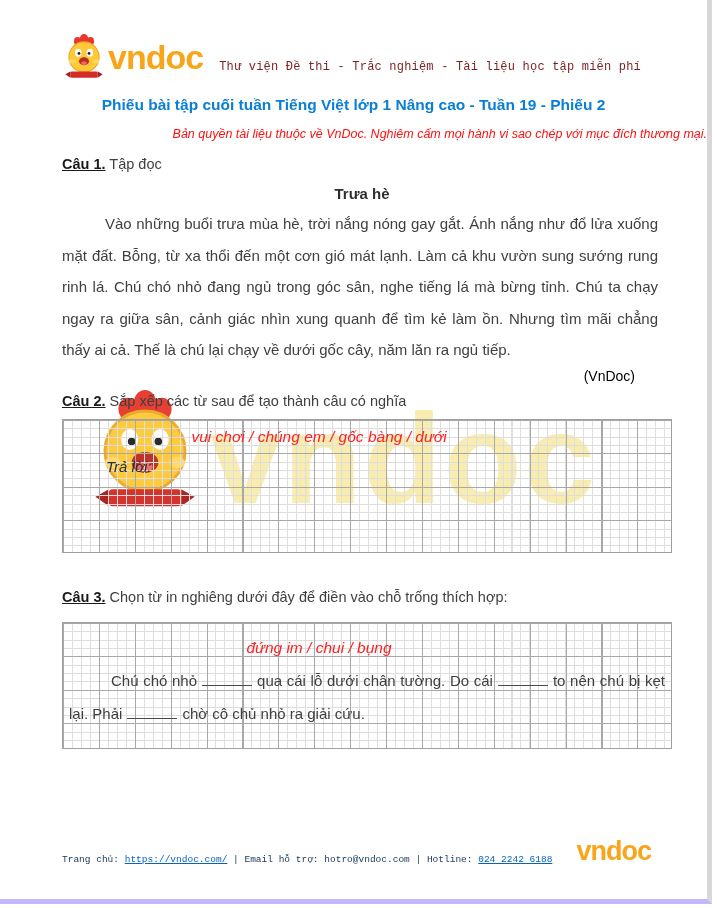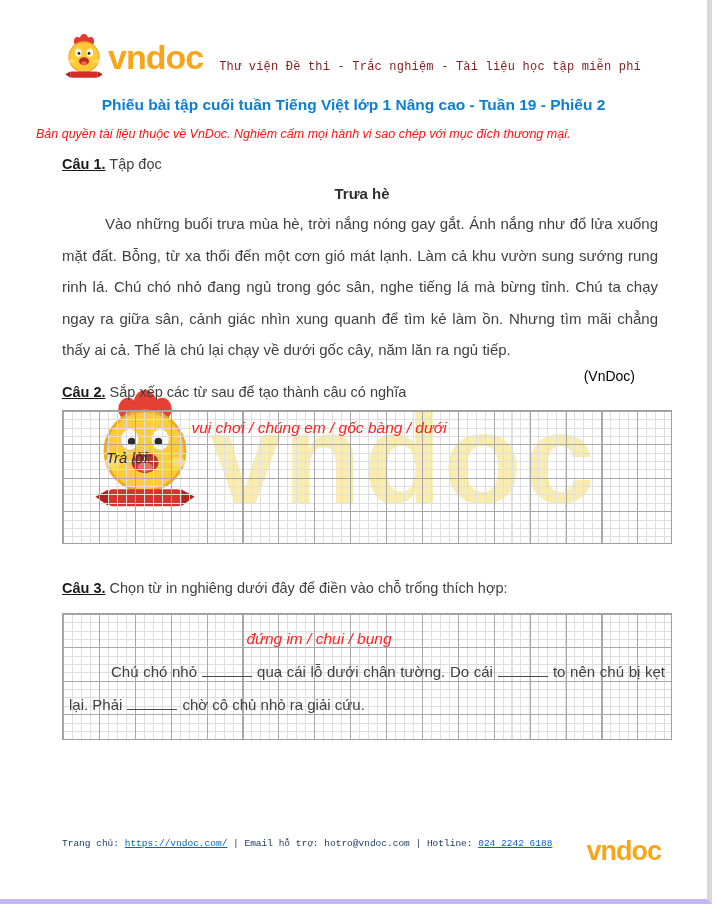--- a/index.html
+++ b/index.html
@@ -47,39 +47,39 @@
     font-size:12px; letter-spacing:.2px; color:#7f1d1d;
     padding-bottom:6px; white-space:nowrap;
   }
 
   
   .doc-title{
     margin-top:16px; text-align:center;
     color:#0b7fd4; font-weight:bold; font-size:15.5px;
   }
   .copyright{
-    margin-top:13px; text-align:left;
+    margin-top:13px; text-align:right;
     color:#ff1111; font-style:italic; font-size:12.5px;margin-left:36px;
   }
 
   .content{ margin:0 45px 0 62px; }
 
   .q-line{ font-size:14.5px; color:#3f3f3f; }
   .qlabel{ font-weight:bold; text-decoration:underline; color:#1a1a1a; }
   .cau1-line{ margin-top:15px; }
   .reading-title{ margin-top:13px; text-align:center; font-weight:bold; font-size:15px; color:#2e2e2e; }
 
   .paragraph{
     margin-top:6px; width:596px;
     font-size:15px; line-height:31.5px;
     text-align:justify; text-indent:43px;
   }
   .attribution{ margin-top:2px; text-align:right; padding-right:27px; font-size:14px; color:#000000; }
 
-  .cau2-line{ }
+  .cau2-line{ margin-top:9px; }
   .cau3-line{ margin-top:36px; }
 
   
   .grid-paper{
     margin-top:10px; width:610px;
     border:1px solid #9f9f9f;
     background-color:transparent;
     background-image:
       repeating-linear-gradient(to right,  #a8a8a8 0 1px, transparent 1px 35.9px),
       repeating-linear-gradient(to bottom, #a8a8a8 0 1px, transparent 1px 33.4px),
@@ -107,22 +107,22 @@
     text-align:justify; text-indent:42px; color:#3f3f3f;
   }
   .blank{
     display:inline-block; width:50px; height:14px;
     border-bottom:1.5px solid #4a4a4a;
     margin:0 5px; vertical-align:baseline;
   }
 
   
   .footer{
-    position:absolute; left:62px; right:46px; top:838px; z-index:1;
-    display:flex; justify-content:space-between; align-items:flex-start;
+    position:absolute; left:62px; right:56px; top:838px; z-index:1;
+    display:flex; justify-content:space-between; align-items:flex-end;
   }
   .footer-text{
     font-family:"Liberation Mono","DejaVu Sans Mono",monospace;
     font-size:9.5px; color:#17365d; white-space:nowrap;
   }
   .footer-text a{ color:#0563c1; text-decoration:underline; cursor:pointer; }
   .footer-logo{
     font-size:27px; font-weight:bold; letter-spacing:-1px;
     color:#f9a51a; line-height:1;
   }

